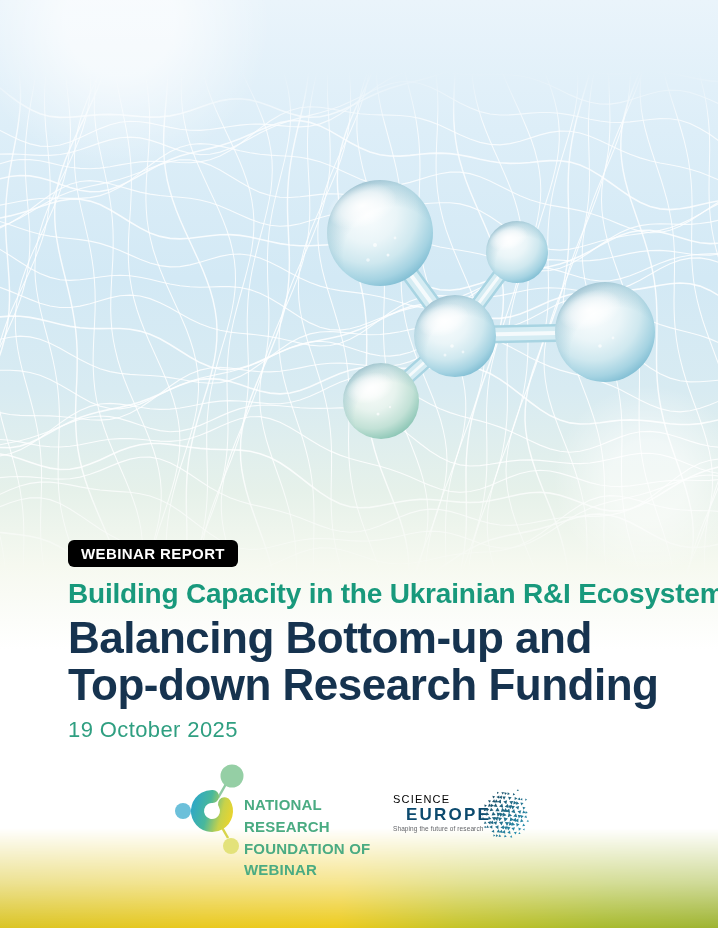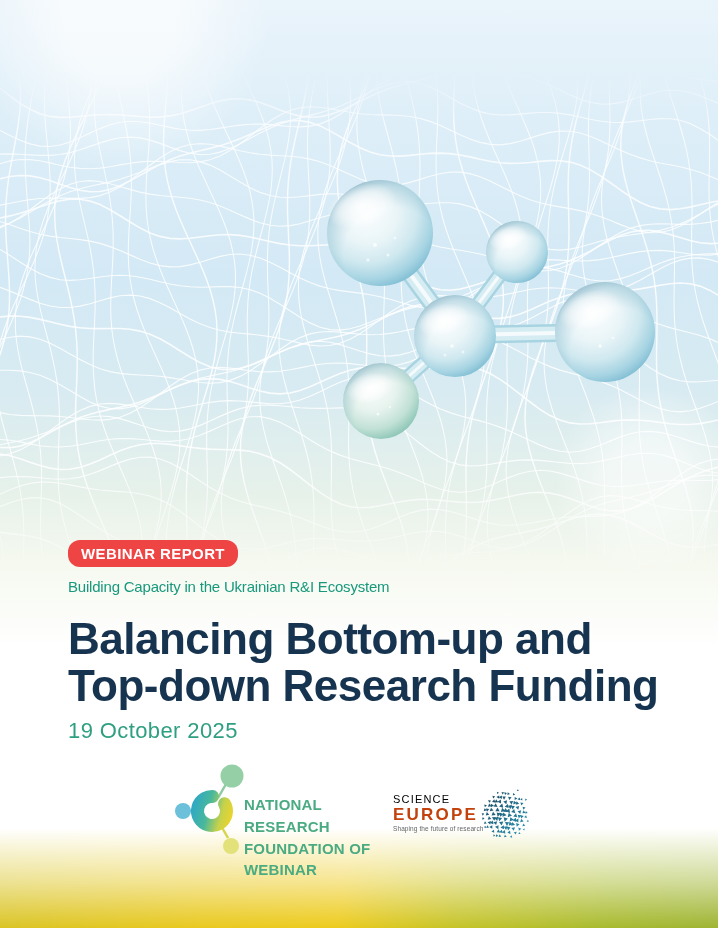--- a/index.html
+++ b/index.html
@@ -17,44 +17,44 @@
   }
   .art{position:absolute;inset:0;width:718px;height:928px;}
   .bottom-band{
     position:absolute;left:0;right:0;bottom:0;height:100px;
     background:linear-gradient(100deg,#d9c426 0%,#e9c91f 30%,#edcb1d 48%,#c6c428 64%,#a9bb2e 84%,#9eb432 100%);
     -webkit-mask-image:linear-gradient(to bottom, rgba(0,0,0,0) 0%, rgba(0,0,0,.5) 55%, #000 100%);
     mask-image:linear-gradient(to bottom, rgba(0,0,0,0) 0%, rgba(0,0,0,.5) 55%, #000 100%);
   }
   .content{position:absolute;left:68px;top:540px;width:610px;}
   .badge{
-    display:inline-block;background:#ef4444;color:#ffffff;
+    display:inline-block;background:#000000;color:#ffffff;
     font-weight:bold;font-size:15px;letter-spacing:.4px;
-    padding:5px 13px 5px 13px;border-radius:12px;margin-bottom:11px;
+    padding:5px 13px 5px 13px;border-radius:6px;margin-bottom:11px;
   }
   .subtitle{
-    color:#18997c;font-weight:normal;font-size:15px;letter-spacing:-.2px;
-    margin:0 0 20px 0;white-space:nowrap;
+    color:#18997c;font-weight:bold;font-size:28px;letter-spacing:-.2px;
+    margin:0 0 4px 0;white-space:nowrap;
   }
   .title{
     color:#16334f;font-weight:bold;font-size:44px;line-height:1.07;
     letter-spacing:-.5px;margin:0 0 9px 0;max-width:600px;
   }
   .date{color:#2f9f81;font-size:22px;letter-spacing:.4px;}
   
   .nrfu{position:absolute;left:168px;top:762px;width:200px;height:100px;}
   .nrfu-icon{position:absolute;left:0;top:0;width:84px;height:98px;}
   .nrfu-text{
     position:absolute;left:76px;top:32px;width:130px;
     color:#4aab82;font-weight:bold;font-size:15px;line-height:1.45;letter-spacing:.2px;
   }
   .se{position:absolute;left:393px;top:794px;width:145px;height:52px;}
   .se-text{position:absolute;left:0;top:0;}
   .se-l1{color:#000000;font-size:11px;font-weight:400;letter-spacing:1.2px;line-height:1;}
-  .se-l2{color:#c2410c;font-size:17px;font-weight:bold;letter-spacing:2.2px;line-height:1;margin-top:1px;}
+  .se-l2{color:#0c4a6e;font-size:17px;font-weight:bold;letter-spacing:2.2px;line-height:1;margin-top:1px;margin-left:13px;}
   .se-tag{color:#636569;font-size:6.5px;letter-spacing:.1px;margin-top:2px;}
   .se-globe{position:absolute;left:84px;top:-7px;width:56px;height:56px;}
 </style>
 </head>
 <body>
 
 <div class="page">
   <div class="bg"></div>
 
   <svg class="art" viewBox="0 0 718 928" aria-hidden="true">

